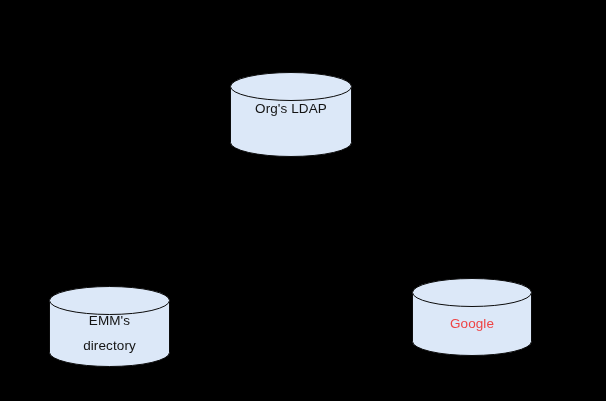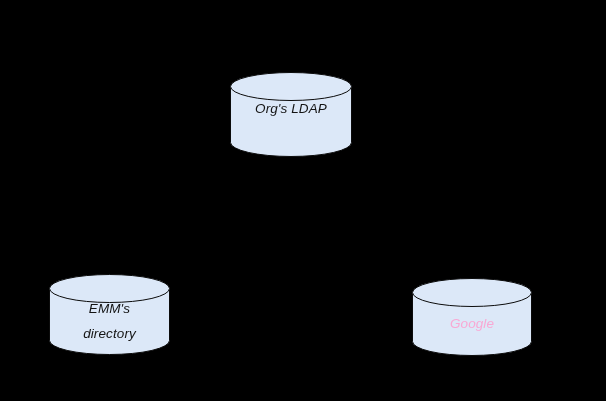--- a/index.html
+++ b/index.html
@@ -12,21 +12,20 @@
     height: 401px;
     background: #000000;
     font-family: "Liberation Sans", sans-serif;
     overflow: hidden;
   }
   #canvas {
     position: relative;
     width: 606px;
     height: 401px;
     background: #000000;
-    font-style: italic;
   }
   .db-node {
     position: absolute;
   }
   .db-node svg {
     display: block;
     overflow: visible;
   }
   .db-label {
     position: absolute;
@@ -45,27 +44,27 @@
 <body style="background: rgb(0, 0, 0);">
 
 <div id="canvas" style="width: 606px; height: 401px; background: rgb(0, 0, 0);">
     <div class="db-node" style="left: 230px; top: 72px; width: 122px; height: 85px;">
       <svg width="122" height="85" viewBox="0 0 122 85">
         <path d="M 0.5,14.5 L 0.5,70.5 A 60.5,14 0 0 0 121.5,70.5 L 121.5,14.5 Z" fill="#dce8f8" stroke="#0c0c0c" stroke-width="1"></path>
         <ellipse cx="61" cy="14.5" rx="60.5" ry="14" fill="#dce8f8" stroke="#0c0c0c" stroke-width="1"></ellipse>
       </svg>
       <div class="db-label" style="color: rgb(20, 20, 20); top: 23.8px;"><div>Org's LDAP</div></div>
     </div>
-    <div class="db-node" style="left: 49px; top: 274px; width: 121px; height: 81px;">
+    <div class="db-node" style="left: 49px; top: 286px; width: 121px; height: 81px;">
       <svg width="121" height="81" viewBox="0 0 121 81">
         <path d="M 0.5,14.5 L 0.5,66.5 A 60,14 0 0 0 120.5,66.5 L 120.5,14.5 Z" fill="#dce8f8" stroke="#0c0c0c" stroke-width="1"></path>
         <ellipse cx="60.5" cy="14.5" rx="60" ry="14" fill="#dce8f8" stroke="#0c0c0c" stroke-width="1"></ellipse>
       </svg>
       <div class="db-label" style="color: rgb(20, 20, 20); top: 21.8px;"><div>EMM's</div><div>directory</div></div>
     </div>
     <div class="db-node" style="left: 412px; top: 278px; width: 120px; height: 78px;">
       <svg width="120" height="78" viewBox="0 0 120 78">
         <path d="M 0.5,14.5 L 0.5,63.5 A 59.5,14 0 0 0 119.5,63.5 L 119.5,14.5 Z" fill="#dce8f8" stroke="#0c0c0c" stroke-width="1"></path>
         <ellipse cx="60" cy="14.5" rx="59.5" ry="14" fill="#dce8f8" stroke="#0c0c0c" stroke-width="1"></ellipse>
       </svg>
-      <div class="db-label" style="color: #f9a8d4; top: 32.8px;"><div>Google</div></div>
+      <div class="db-label" style="color: #ef4444; top: 32.8px;"><div>Google</div></div>
     </div>
   </div>
 
 </body></html>

